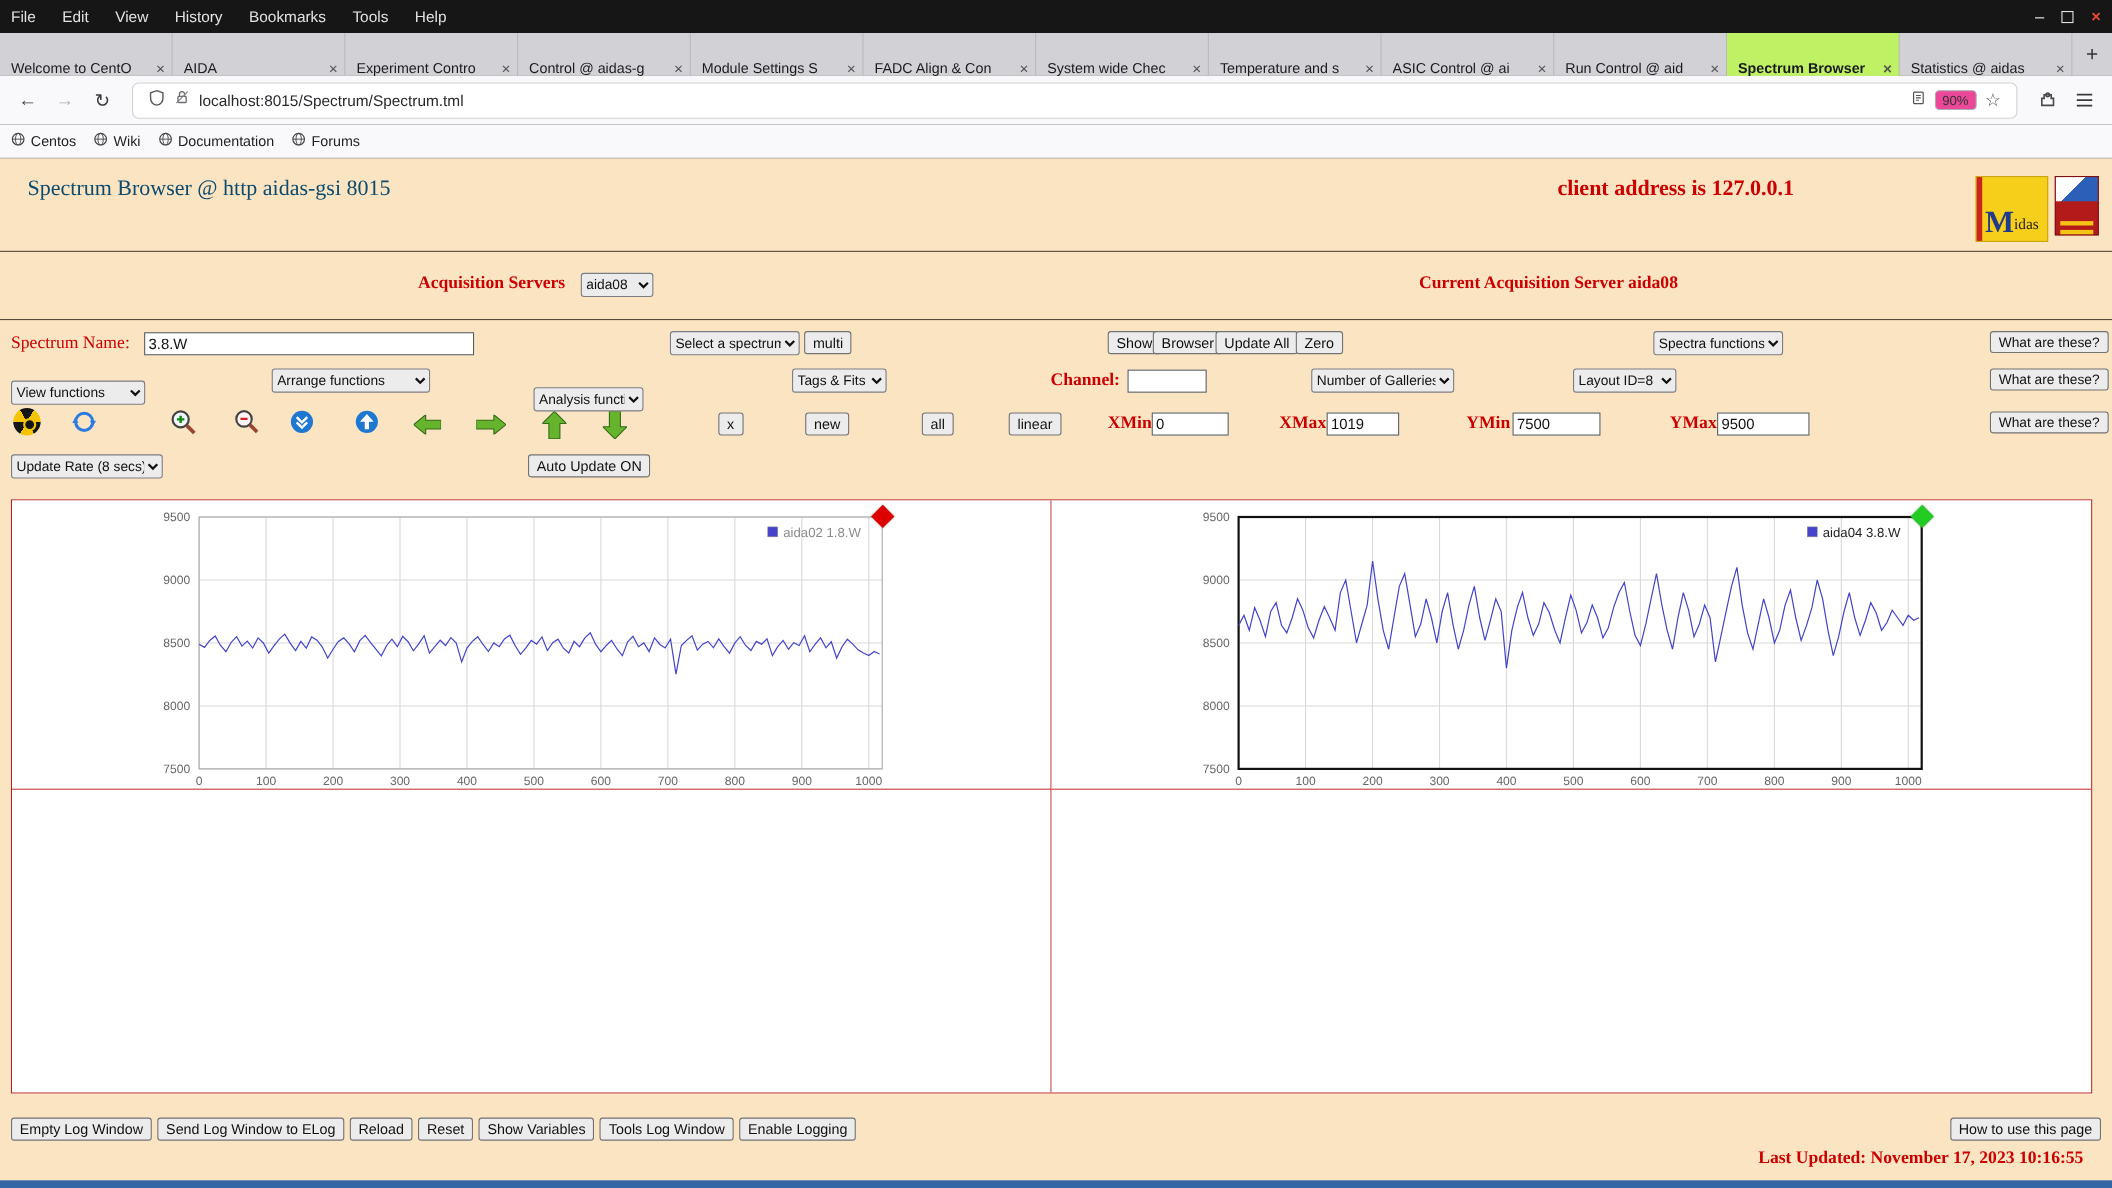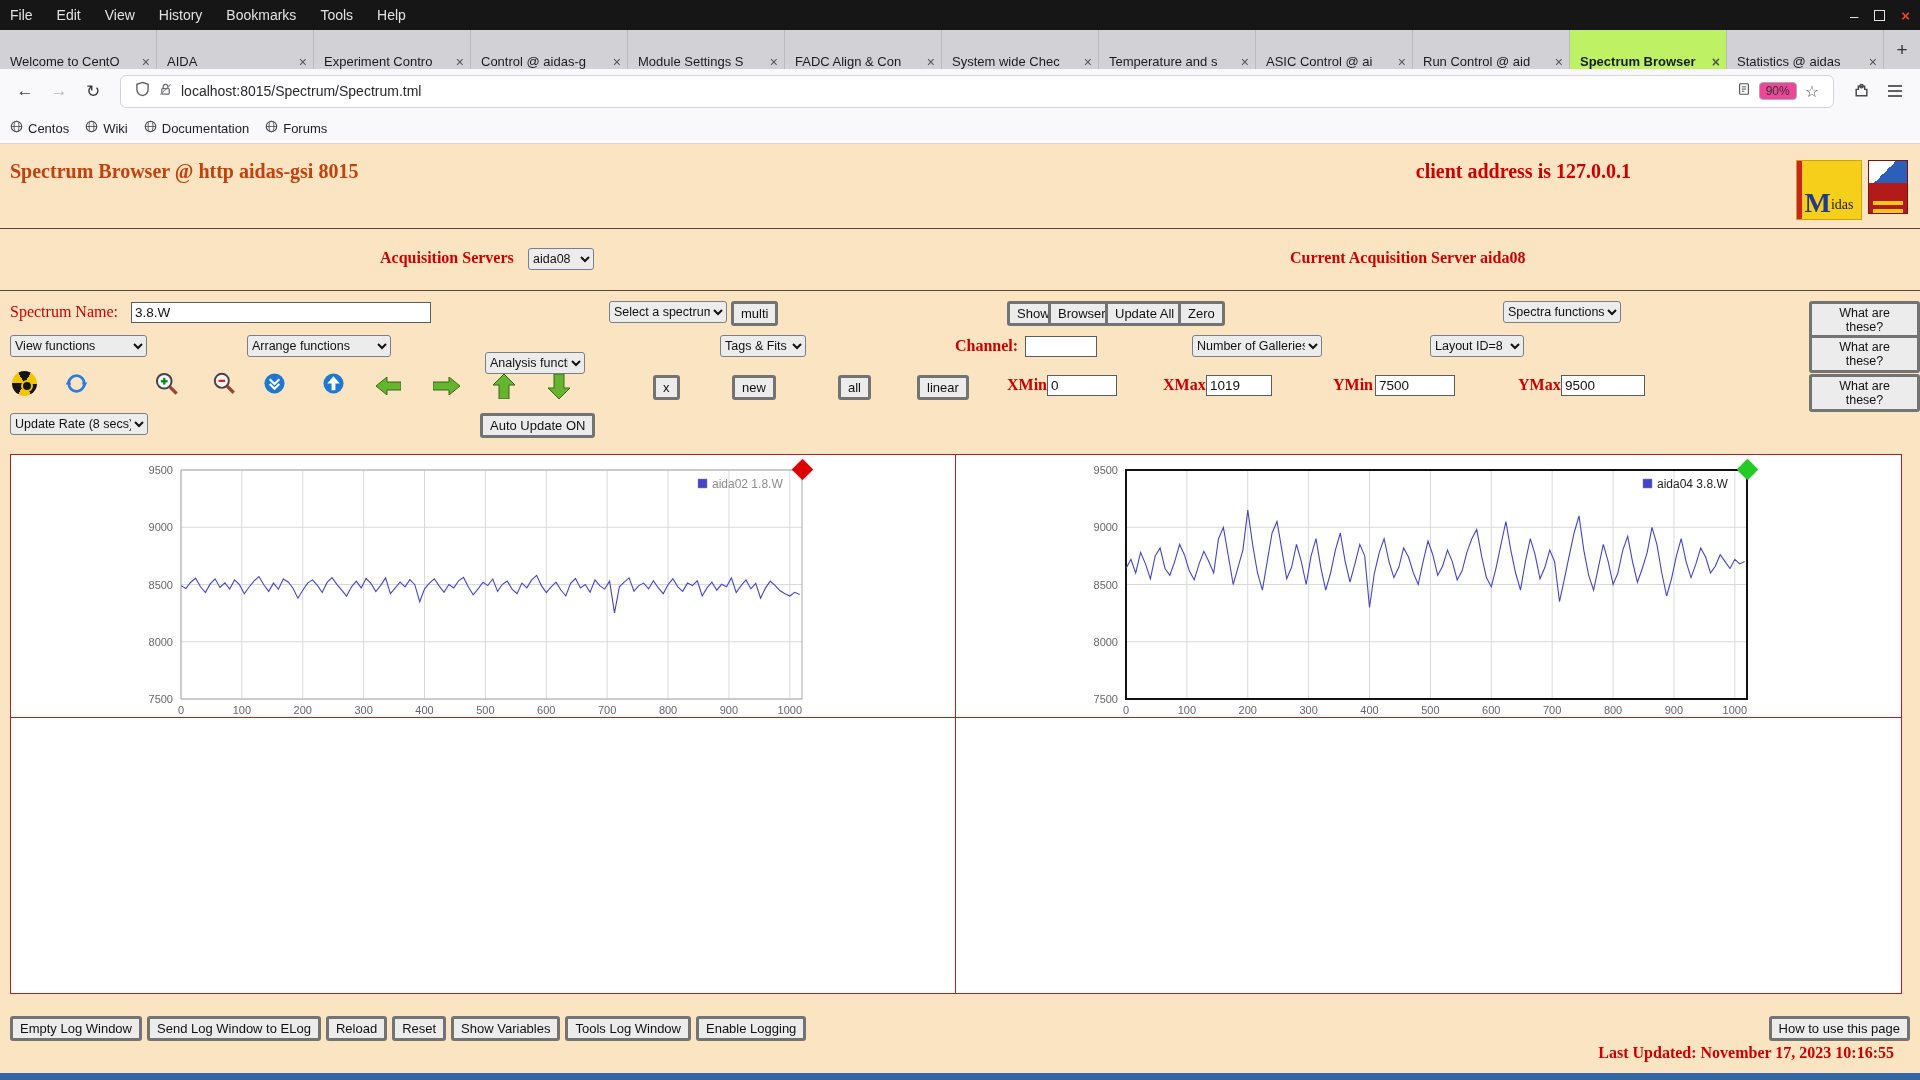--- a/index.html
+++ b/index.html
@@ -31,40 +31,40 @@
   .zoomchip{font-size:12px;color:#333;background:#ec4899;border:1px solid #ababb0;
             border-radius:4px;padding:1px 6px;}
   .star{font-size:16px;color:#4a4a4e;}
   .bookmarksbar{height:30px;background:#f9f9fb;border-bottom:1px solid #d8d8dc;display:flex;
                 align-items:center;padding:0 10px;gap:16px;font-size:13px;color:#222;}
   .bmk{display:flex;align-items:center;gap:5px;}
   
   .content{position:relative;height:937px;background:#fbe4c2;
            font-family:"Liberation Serif",serif;}
   .hdr{position:absolute;top:16px;left:10px;right:12px;display:flex;align-items:flex-start;}
-  .pgtitle{font-size:20px;font-weight:bold;color:#c2410c;}
+  .pgtitle{font-size:20px;font-weight:normal;color:#0c4a6e;margin-left:15px;}
   .client{font-size:20px;font-weight:bold;color:#cc0000;}
   .sp{flex:1;} .sp2{width:165px;}
   .logos{display:flex;gap:6px;}
   .midas-logo{width:64px;height:52px;background:#f6cf1b;border:1px solid #caa60e;
               display:flex;align-items:flex-end;justify-content:center;position:relative;
               font-family:"Liberation Serif",serif;padding-bottom:6px;}
   .midas-logo::before{content:"";position:absolute;left:0;top:0;bottom:0;width:5px;background:#cc2222;}
   .mm{font-size:28px;font-weight:bold;color:#223a8c;line-height:20px;}
   .mrest{font-size:14px;color:#1c1c1c;}
   .second-logo{width:38px;height:52px;background:#b31b1b;position:relative;border:1px solid #7d1111;}
   .sl-top{position:absolute;top:0;left:0;right:0;height:22px;
           background:linear-gradient(135deg,#ffffff 0 45%,#2b5fb8 45% 100%);}
   .sl-bot{position:absolute;bottom:8px;left:4px;right:4px;height:4px;background:#f4c514;
           box-shadow:0 8px 0 #f4c514;}
   .rule{position:absolute;left:0;right:0;border-top:1.5px solid #55483a;}
   .rlabel{font-size:16px;color:#cc0000;}
   .rlabel.b{font-weight:bold;}
   .btn{font-family:"Liberation Sans",sans-serif;font-size:13px;color:#111;
-       background:#ececec;border:3px solid #737373;border-radius:3px;padding:2px 7px;}
+       background:#ececec;border:1px solid #737373;border-radius:3px;padding:2px 7px;}
   .btn.small{font-size:12.5px;}
   select{font-family:"Liberation Sans",sans-serif;font-size:12.5px;height:22px;
          background:#ececec;border:1px solid #7d7d85;border-radius:3px;color:#111;}
   input[type=text]{font-family:"Liberation Sans",sans-serif;font-size:13.5px;height:19px;
          border:1px solid #5c5c5c;background:#fff;padding:0 3px;color:#111;}
   .r{position:absolute;left:0;right:0;}
   .r > *{position:absolute;}
   
   .icoTool{display:inline-flex;align-items:center;justify-content:center;}
   .rad{width:25px;height:25px;border-radius:50%;
@@ -279,21 +279,21 @@
     <button class="btn" style="left:731px;top:1px">multi</button>
     <button class="btn" style="left:1007px;top:1px">Show</button>
     <button class="btn" style="left:1048px;top:1px">Browser</button>
     <button class="btn" style="left:1105px;top:1px">Update All</button>
     <button class="btn" style="left:1178px;top:1px">Zero</button>
     <select style="left:1503px;top:1px;width:118px"><option>Spectra functions</option></select>
     <button class="btn small" style="left:1809px;top:1px">What are these?</button>
   </div>
 
   <div class="r" style="top:190px;height:26px">
-    <select style="left:10px;top:1px;width:137px"><option>View functions</option></select>
+    <select style="left:10px;top:12px;width:122px"><option>View functions</option></select>
     <select style="left:247px;top:1px;width:144px"><option>Arrange functions</option></select>
     <select style="left:485px;top:18px;width:100px"><option>Analysis functions</option></select>
     <select style="left:720px;top:1px;width:86px"><option>Tags &amp; Fits</option></select>
     <span class="rlabel b" style="left:955px;top:3px">Channel:</span>
     <input type="text" style="left: 1025px; top: 2px; width: 64px;" value="">
     <select style="left:1192px;top:1px;width:130px"><option>Number of Galleries</option></select>
     <select style="left:1430px;top:1px;width:94px"><option>Layout ID=8</option></select>
     <button class="btn small" style="left:1809px;top:1px">What are these?</button>
   </div>
 

